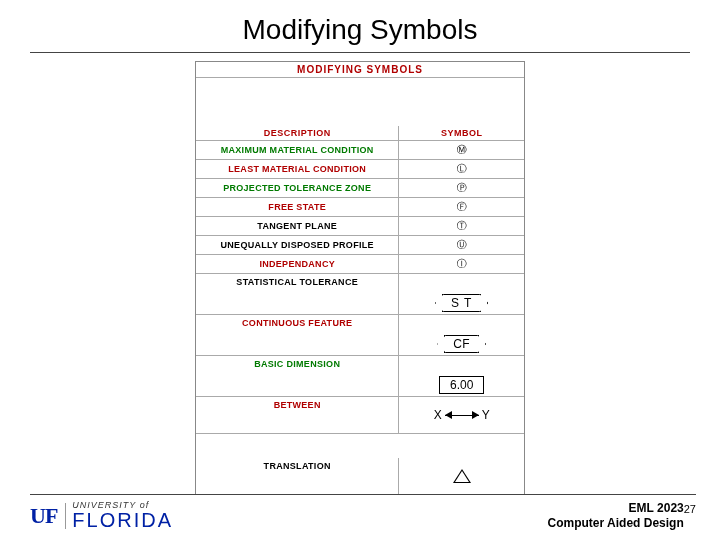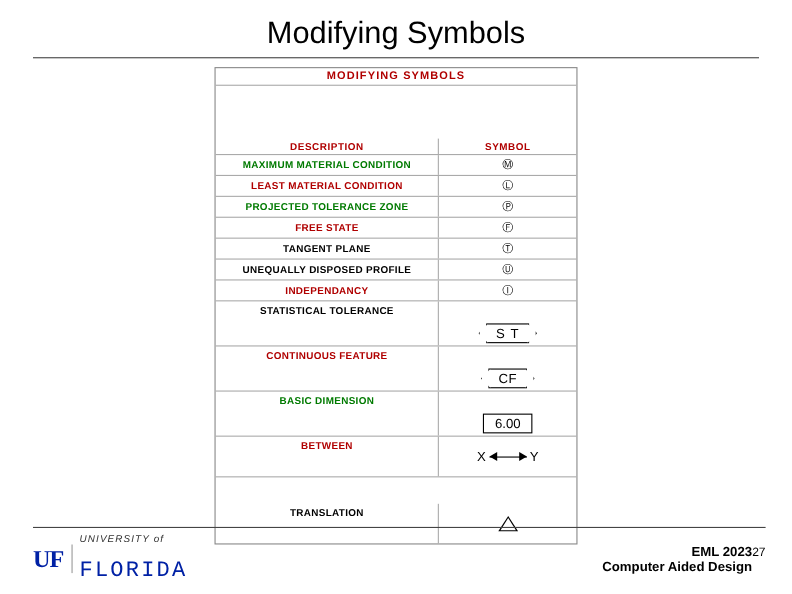--- a/index.html
+++ b/index.html
@@ -162,21 +162,21 @@
   .uf-logo{
     display:flex;align-items:center;gap:6px;
   }
   .uf-mark{
     font-family: Georgia, serif;
     font-weight:700; color:#0021a5; font-size:22px; letter-spacing:-1px;
     border-right:1px solid #999; padding-right:8px;
   }
   .uf-text{ line-height:1; }
   .uf-top{ font-size:9px; letter-spacing:1px; color:#333; font-style:italic;}
-  .uf-bot{ font-family: Liberation Mono, monospace; font-size:20px; letter-spacing:2px; color:#0021a5;margin-top:15px; }
+  .uf-bot{ font-family: Liberation Sans, sans-serif; font-size:20px; letter-spacing:2px; color:#0021a5; }
   .course{
     text-align:right; font-size:12px; font-weight:700; line-height:1.2;
   }
   .pagenum{
     font-size:11px; margin-left:0; align-self:flex-start; padding-top:2px;
   }
 </style>
 </head>
 <body>
 

